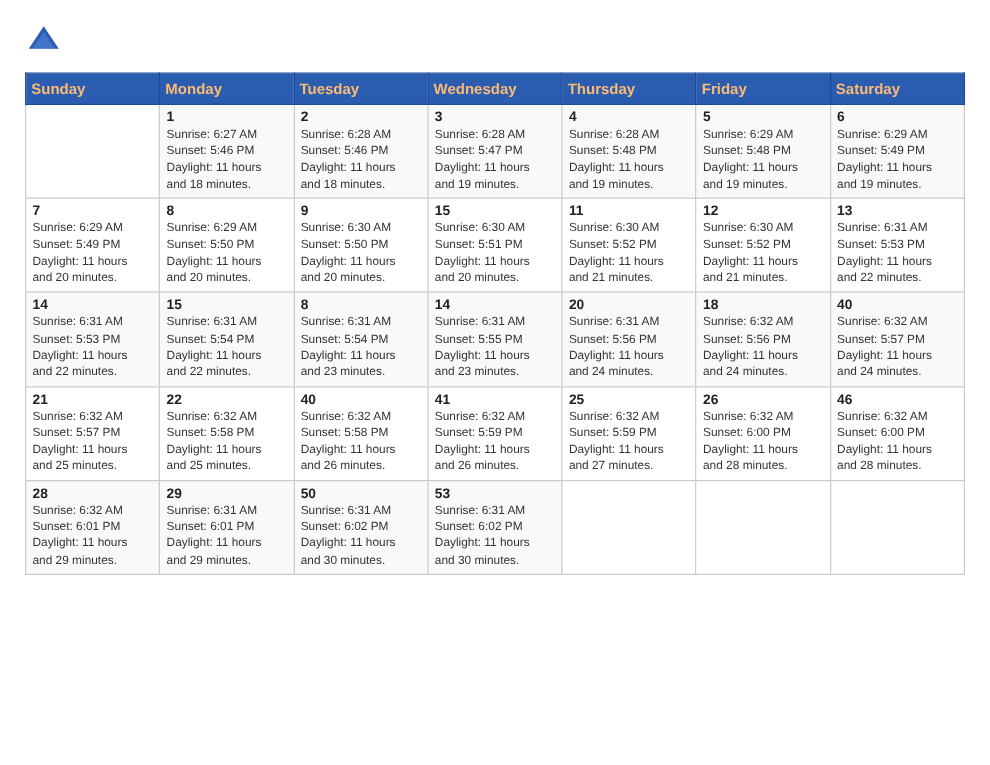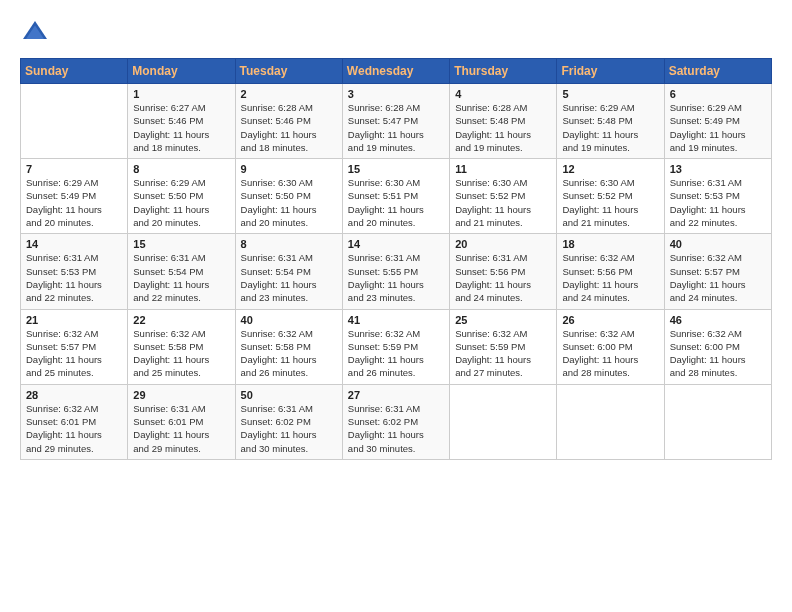--- a/index.html
+++ b/index.html
@@ -350,21 +350,21 @@
 and 29 minutes.</div>
           </td>
           <td>
             <span class="day-number">50</span>
             <div class="day-info" style="white-space: pre-line;">Sunrise: 6:31 AM
 Sunset: 6:02 PM
 Daylight: 11 hours
 and 30 minutes.</div>
           </td>
           <td>
-            <span class="day-number">27</span>
+            <span class="day-number">53</span>
             <div class="day-info" style="white-space: pre-line;">Sunrise: 6:31 AM
 Sunset: 6:02 PM
 Daylight: 11 hours
 and 30 minutes.</div>
           </td>
           <td class="empty-cell"></td>
           <td class="empty-cell"></td>
           <td class="empty-cell"></td>
         </tr>
       </tbody>

